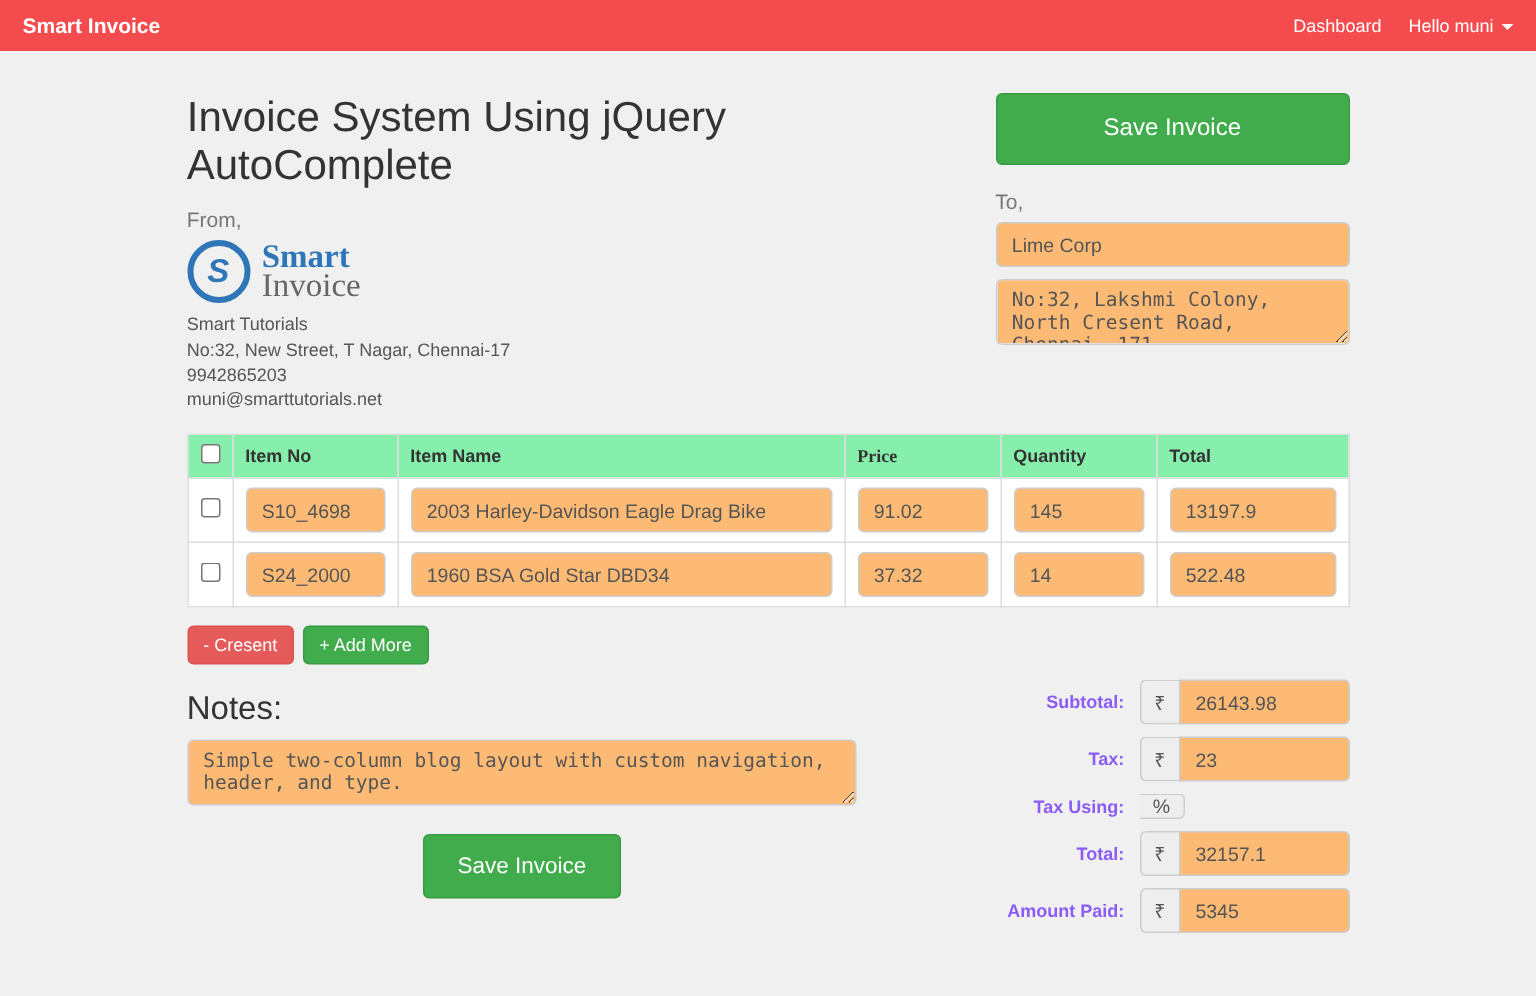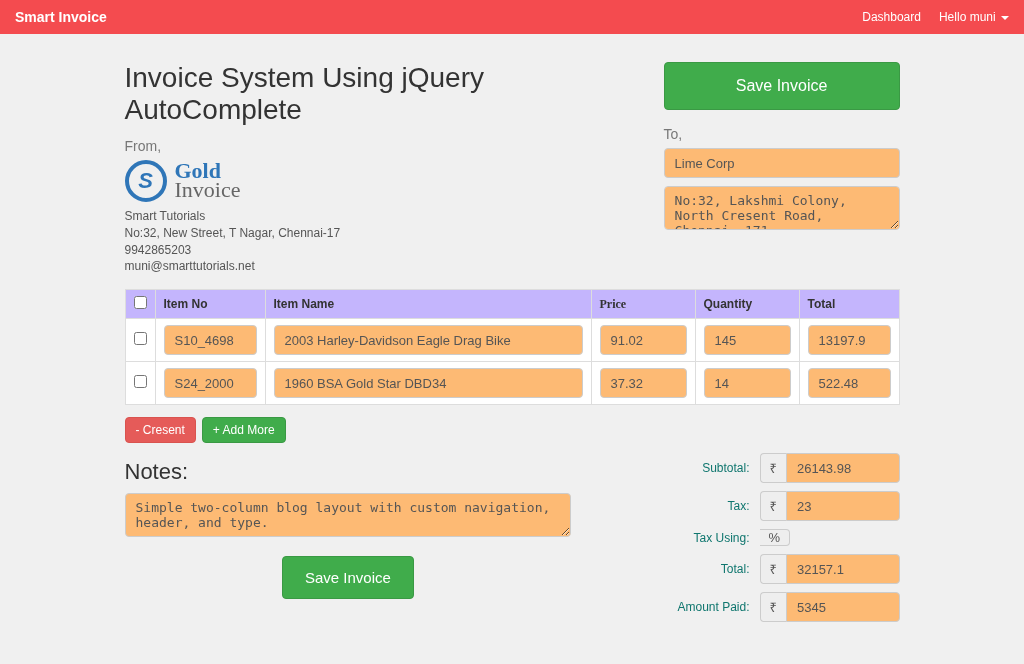--- a/index.html
+++ b/index.html
@@ -107,37 +107,37 @@
   background:#fff;
   border:1px solid #ddd;
 }
 table.invoice th, table.invoice td{
   border:1px solid #ddd;
   padding:6px 8px;
   font-size:12px;
   color:#333;
   text-align:left;
 }
-table.invoice th{font-weight:700;background:#c4b5fd;}
+table.invoice th{font-weight:700;background:#86efac;}
 .col-check{width:28px;text-align:center;}
 .col-itemno{width:110px;}
 .col-itemname{}
 .col-price{width:104px;font-family:Liberation Serif, serif;}
 .col-qty{width:104px;}
-.col-total{width:100px;}
+.col-total{width:128px;}
 input[type=checkbox]{margin:0;}
 h2.notes-title{font-size:22px;font-weight:500;margin:6px 0 8px;color:#333;}
 .notes-ta{height:80px;resize:both;}
 .bottom-row{display:flex;gap:20px;align-items:flex-start;}
 .bottom-left{flex:1.45;}
 .bottom-right{flex:1;}
 .save-center{text-align:center;margin-top:16px;}
 .save-center .btn{padding:12px 22px;font-size:15px;}
 .summary-row{display:flex;align-items:center;margin-bottom:8px;}
-.summary-label{flex:1;text-align:right;font-weight:400;font-size:12px;color:#0f766e;padding-right:10px;}
+.summary-label{flex:1;text-align:right;font-weight:700;font-size:12px;color:#8b5cf6;padding-right:10px;}
 .input-group{display:flex;flex:0 0 140px;}
 .input-addon{
   background:#eee;border:1px solid #ccc;border-right:none;
   border-radius:4px 0 0 4px;padding:0 9px;display:flex;align-items:center;
   font-size:13px;color:#555;
 }
 .input-addon-right{
   background:#eee;border:1px solid #ccc;border-left:none;
   border-radius:0 4px 4px 0;padding:0 9px;display:flex;align-items:center;
   font-size:13px;color:#555;
@@ -160,21 +160,21 @@
 </div>
 
 <div class="container">
   <div class="top-row">
     <div class="col-left">
       <h1 class="page-title">Invoice System Using jQuery AutoComplete</h1>
       <div class="section-label">From,</div>
       <div class="logo-wrap">
         <div class="logo-circle">S</div>
         <div class="logo-text">
-          <div class="logo-line1">Gold</div>
+          <div class="logo-line1">Smart</div>
           <div class="logo-line2">Invoice</div>
         </div>
       </div>
       <div class="from-info">
         <div>Smart Tutorials</div>
         <div>No:32, New Street, T Nagar, Chennai-17</div>
         <div>9942865203</div>
         <div>muni@smarttutorials.net</div>
       </div>
     </div>

